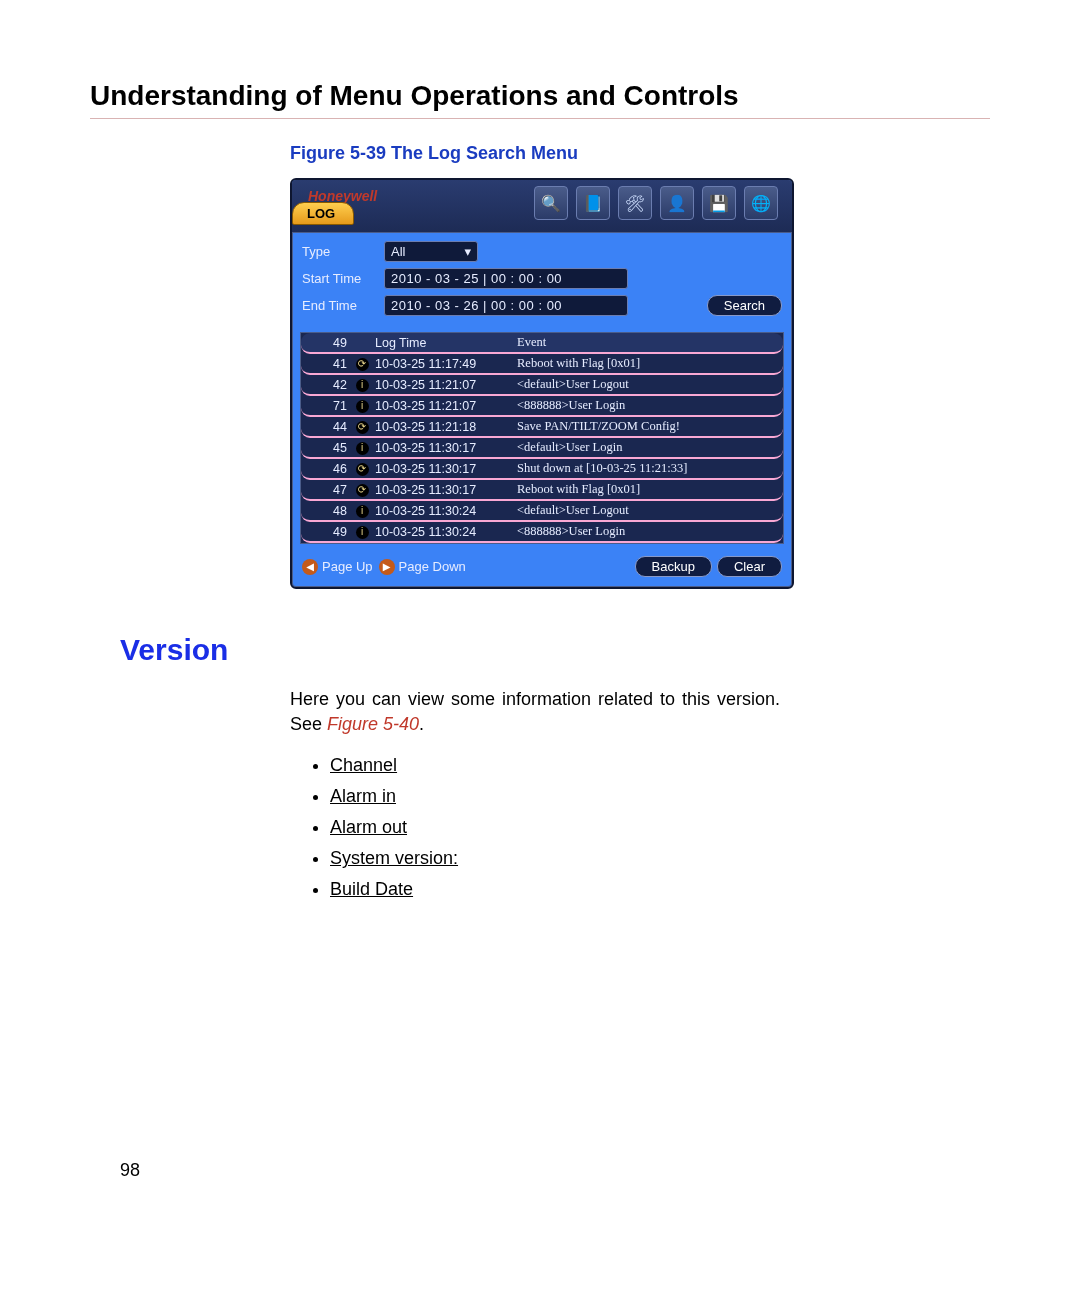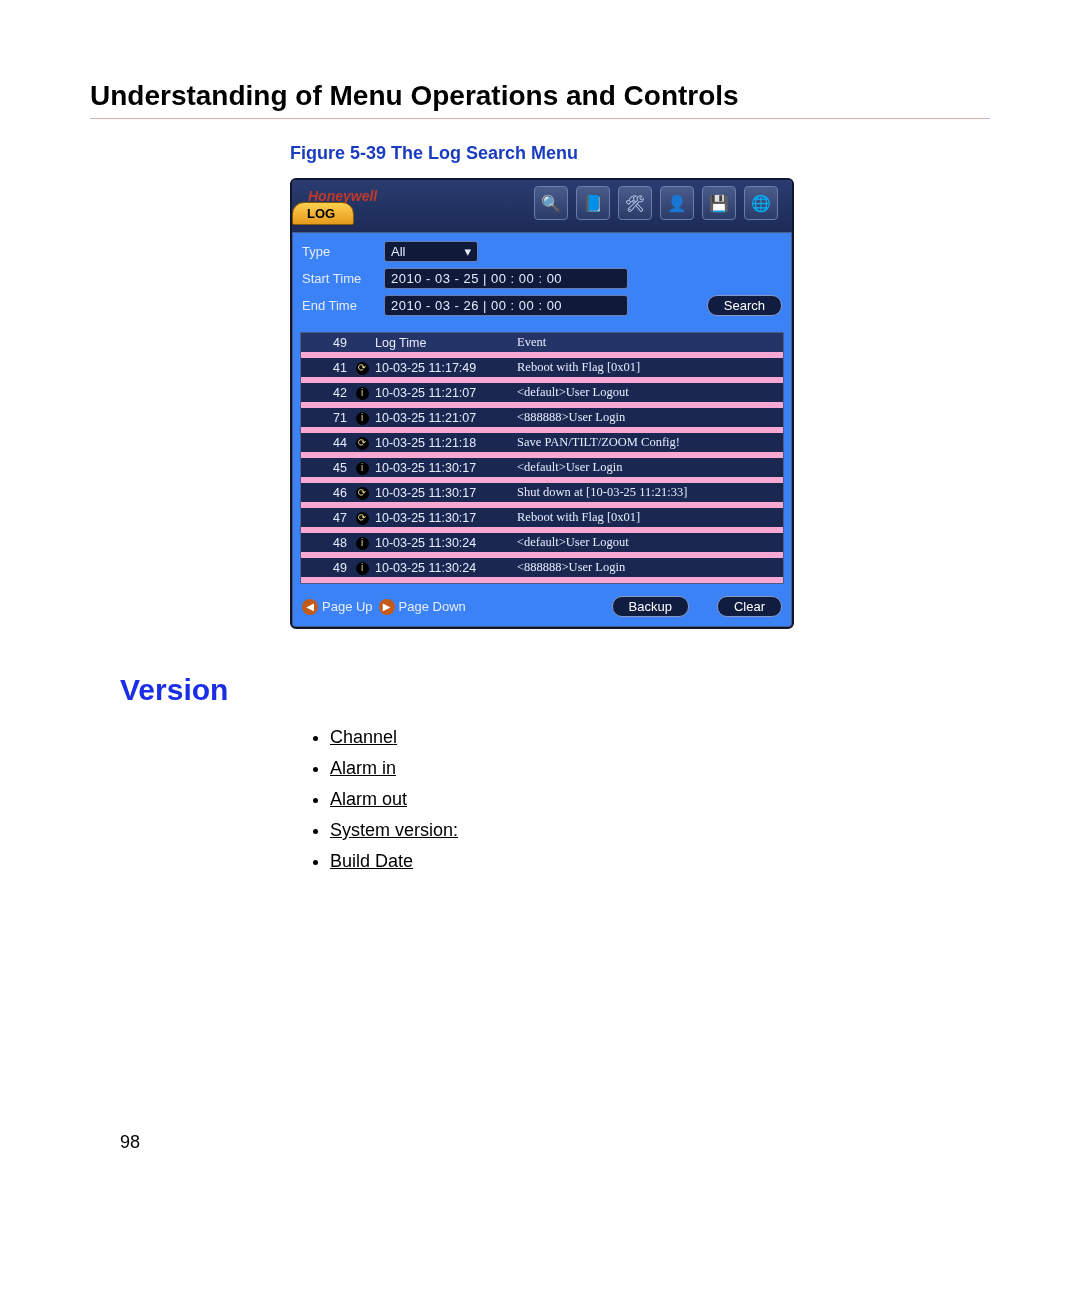--- a/index.html
+++ b/index.html
@@ -138,22 +138,23 @@
   .log-list {
     margin: 0 8px 6px 8px;
     border: 1px solid #4a5c8a;
     background: #1a2750;
   }
   .log-header, .log-row {
     display: flex;
     align-items: center;
     padding: 2px 6px;
     font-size: 12.5px;
-    border-bottom: 6px solid #f9a8d4;
+    border-bottom: 2px solid #f9a8d4;
     color: #e6ecff;
+    border-radius: 9px;
   }
   .log-header {
     background: #243466;
     font-weight: normal;
   }
   .col-count { width: 40px; text-align: right; padding-right: 6px; }
   .col-icon { width: 18px; text-align: center; }
   .col-time { width: 136px; padding-left: 4px; }
   .col-event { flex: 1; padding-left: 6px; font-family: Liberation Serif, serif; }
   .icon-circle {
@@ -186,21 +187,21 @@
     background: #c45a1a;
     color: #fff;
     display: inline-flex;
     align-items: center;
     justify-content: center;
     font-size: 10px;
   }
   .footer-right {
     margin-left: auto;
     display: flex;
-    gap: 28px;
+    gap: 5px;
   }
 
   .section-heading {
     color: #1a2ee6;
     font-size: 30px;
     font-weight: bold;
     margin: 44px 0 20px 30px;
   }
   .body-text {
     margin-left: 200px;
@@ -344,20 +345,23 @@
       </div>
       <div class="footer-right">
         <button class="btn">Backup</button>
         <button class="btn">Clear</button>
       </div>
     </div>
   </div>
 
   <div class="section-heading">Version</div>
 
+  <p class="body-text">
+    <span>Here you can view some information related to this version. See </span><span class="ref-link">Figure 5-40</span><span>.</span>
+  </p>
 
   <ul class="bullets" id="bullet-list">
       <li>Channel</li>
       <li>Alarm in</li>
       <li>Alarm out</li>
       <li>System version:</li>
       <li>Build Date</li>
     </ul>
 
   <div class="page-number">98</div>

